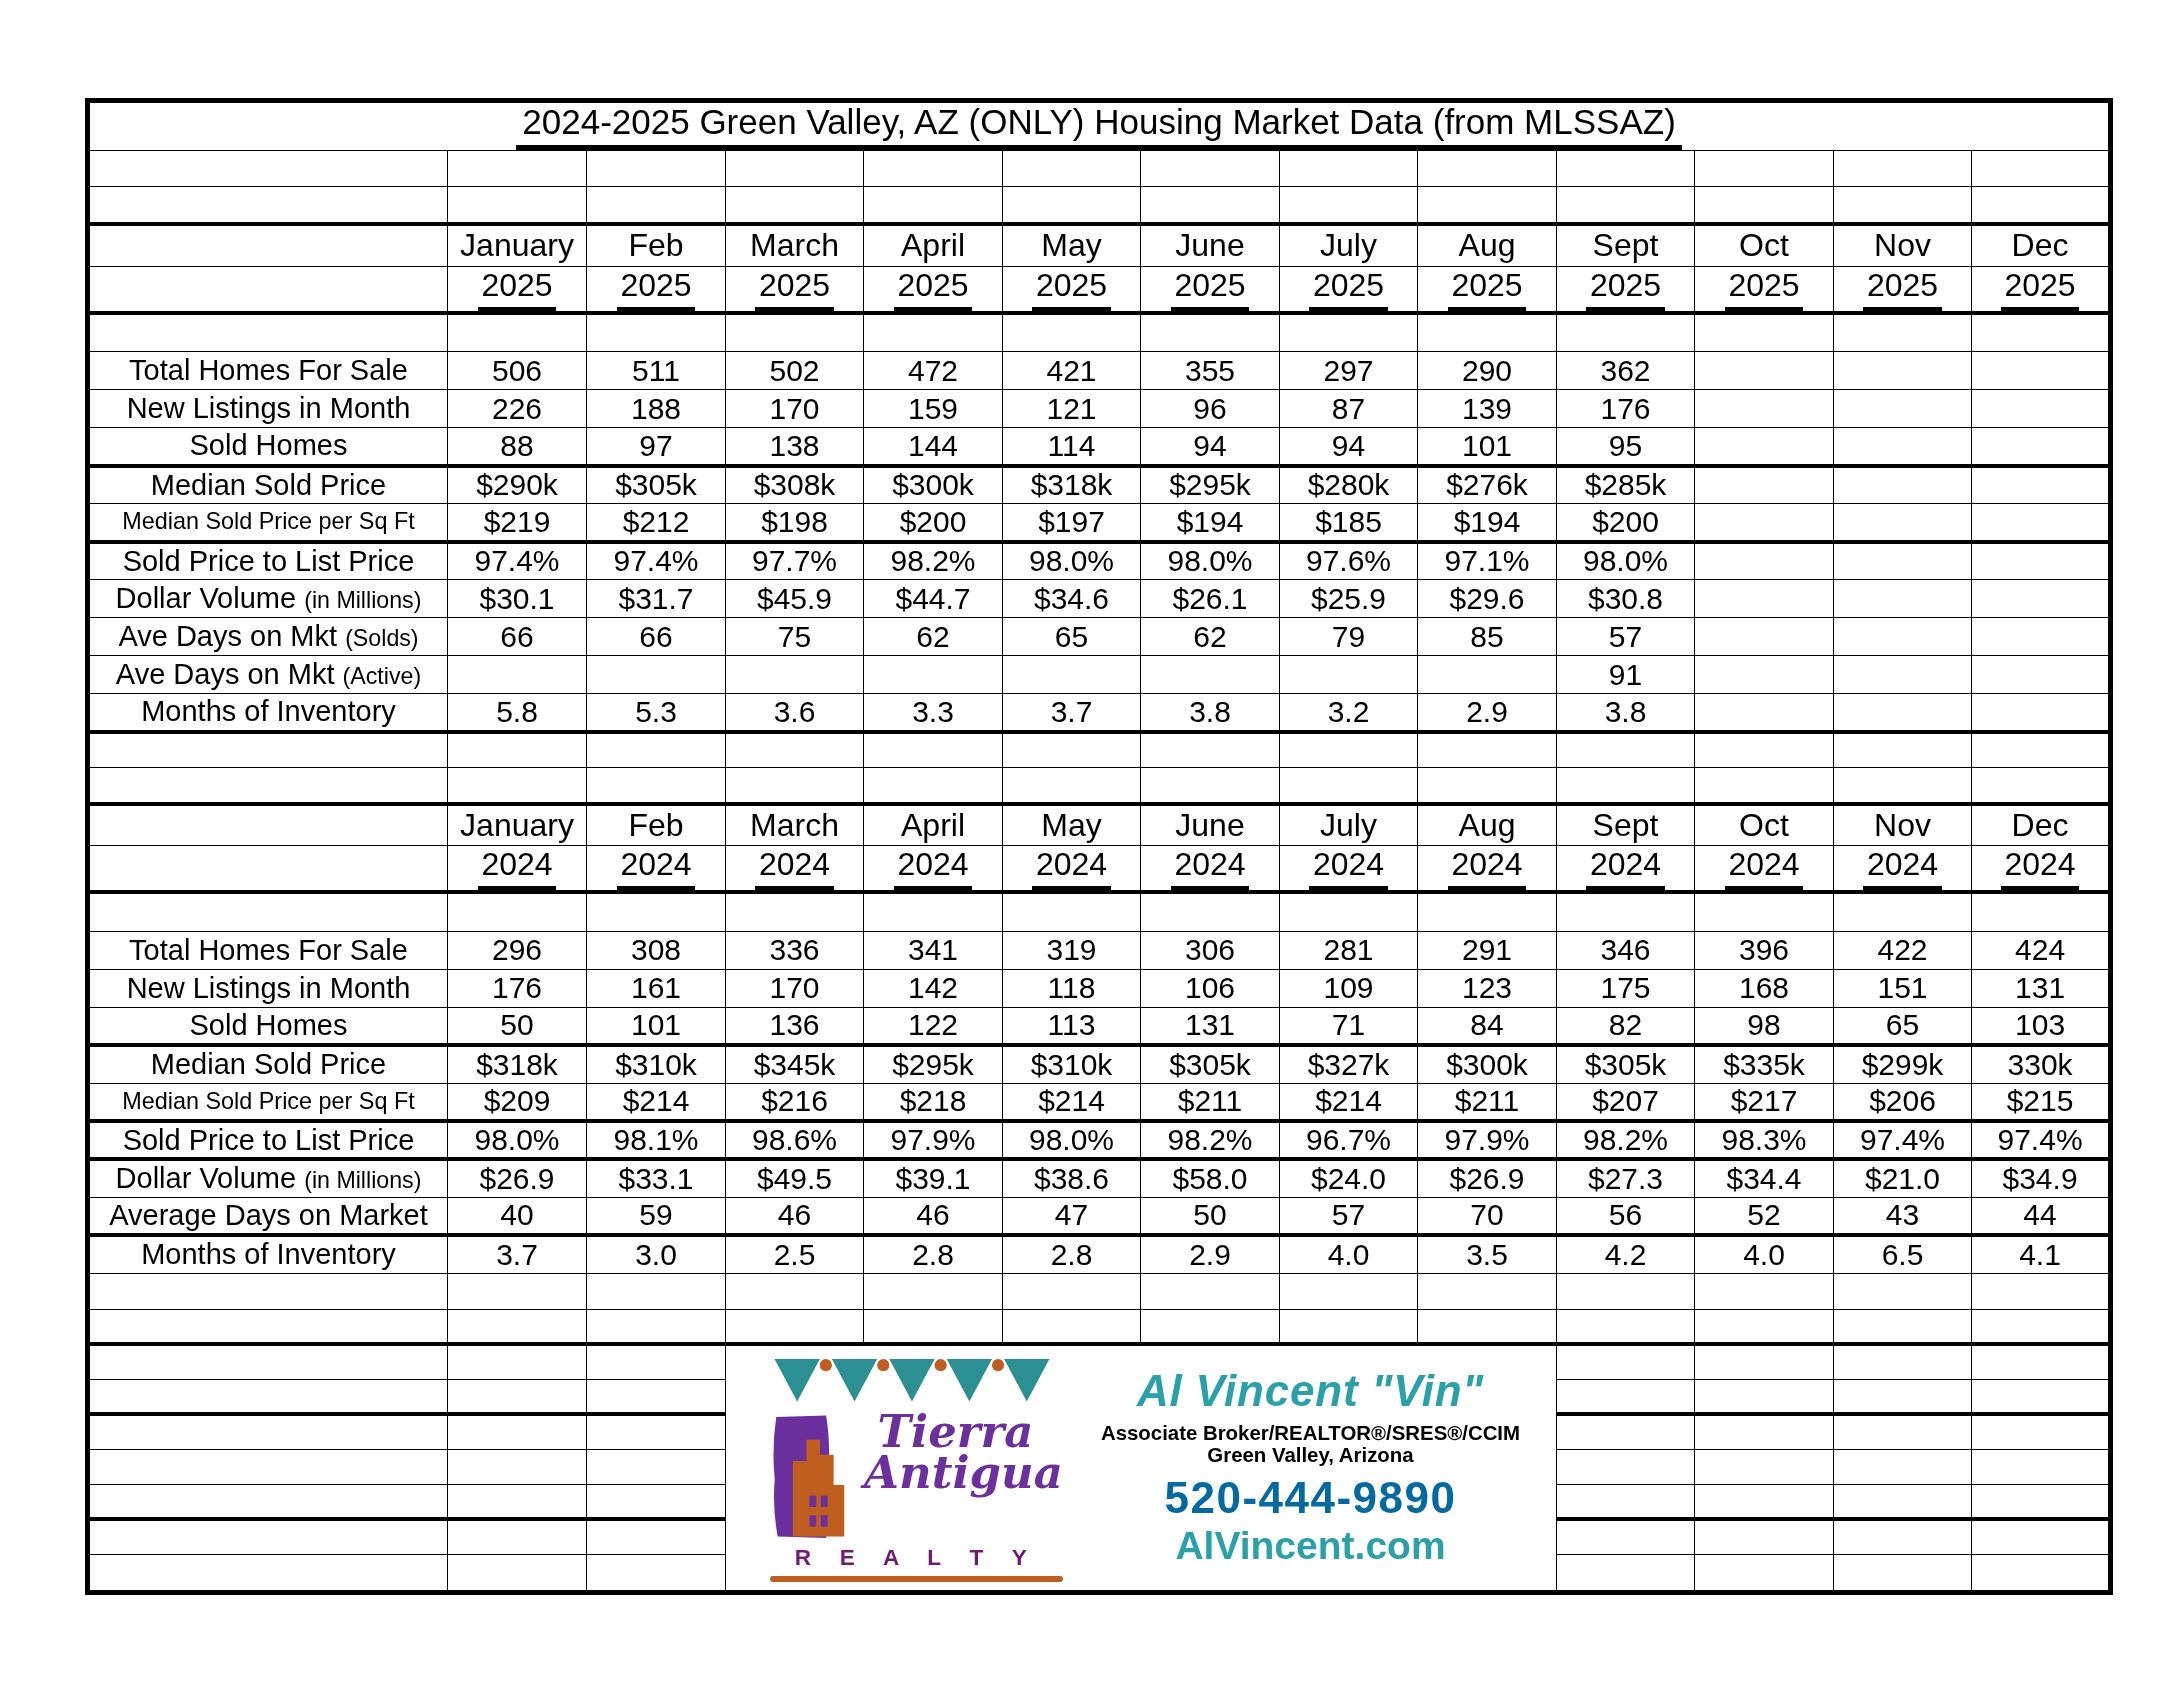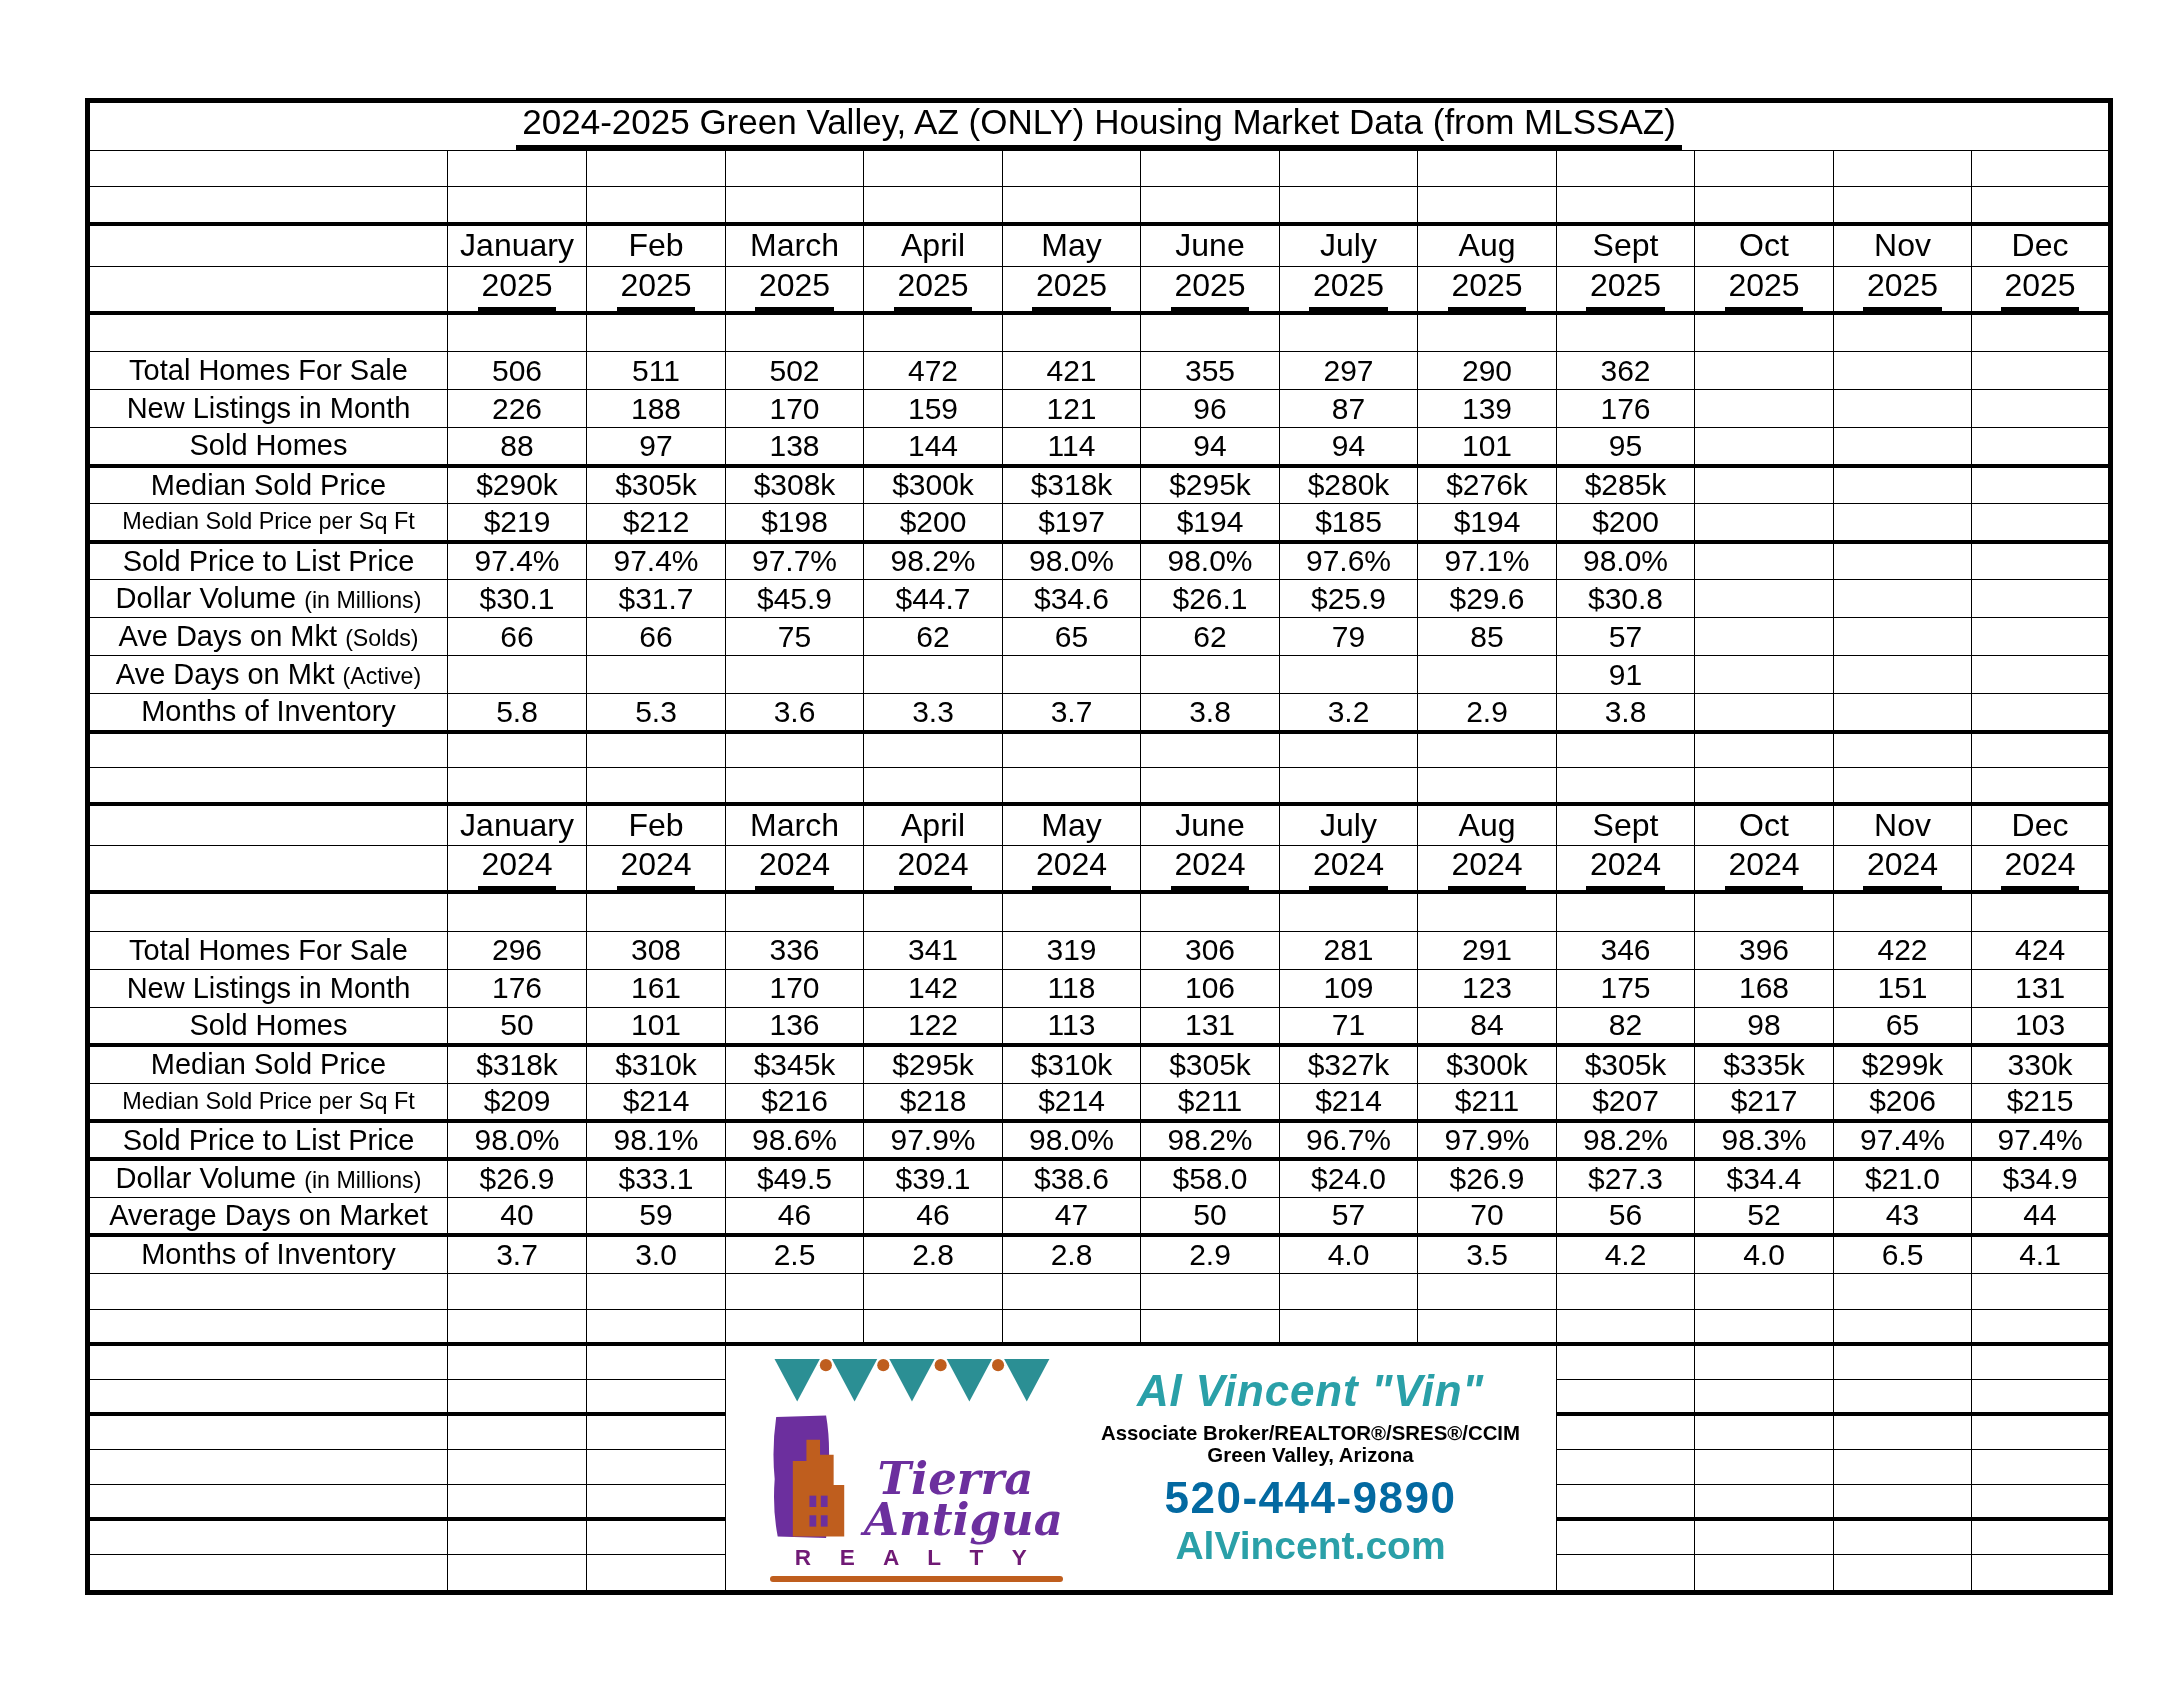--- a/index.html
+++ b/index.html
@@ -25,21 +25,21 @@
   .u{display:inline-block;border-bottom:4.5px solid #000;padding:0 3.8px 3px 3.8px;}
   td.val{text-align:center;font-size:30px;}
   tr.rt-thick > td{border-top:4.5px solid #000;}
   tr.rb-thick > td{border-bottom:4.5px solid #000;}
   td.logo-cell{background:#fff;vertical-align:middle;}
 
   
   #logo-block{display:flex;align-items:center;justify-content:center;gap:30px;padding:4.5px 6px;}
   .ta{display:flex;flex-direction:column;align-items:center;width:309px;flex:0 0 auto;}
   .ta-mid{display:flex;align-items:flex-start;margin-top:1.5px;}
-  .ta-words{margin-left:3px;font-family:"DejaVu Serif",serif;font-style:italic;font-weight:bold;line-height:0.92;margin-top:47px;}
+  .ta-words{margin-left:3px;font-family:"DejaVu Serif",serif;font-style:italic;font-weight:bold;line-height:0.92;}
   .ta-tierra{font-size:45px;padding-left:13.6px;}
   .ta-antigua{font-size:45px;}
   .ta-realty{font-weight:bold;font-size:22.6px;letter-spacing:11.3px;margin-top:4.5px;}
   .ta-bar{width:293px;height:6.8px;border-radius:3.8px;margin-top:4.5px;}
   .agent{display:flex;flex-direction:column;align-items:center;line-height:1.1;flex:0 0 auto;}
   .agent-name{font-size:44px;font-weight:bold;font-style:italic;letter-spacing:0.8px;}
   .agent-title{font-size:20.4px;font-weight:bold;margin-top:6px;}
   .agent-loc{font-size:20.4px;font-weight:bold;}
   .agent-phone{font-size:44px;font-weight:bold;margin-top:7.5px;letter-spacing:1.5px;}
   .agent-site{font-size:39px;font-weight:bold;margin-top:3px;}

